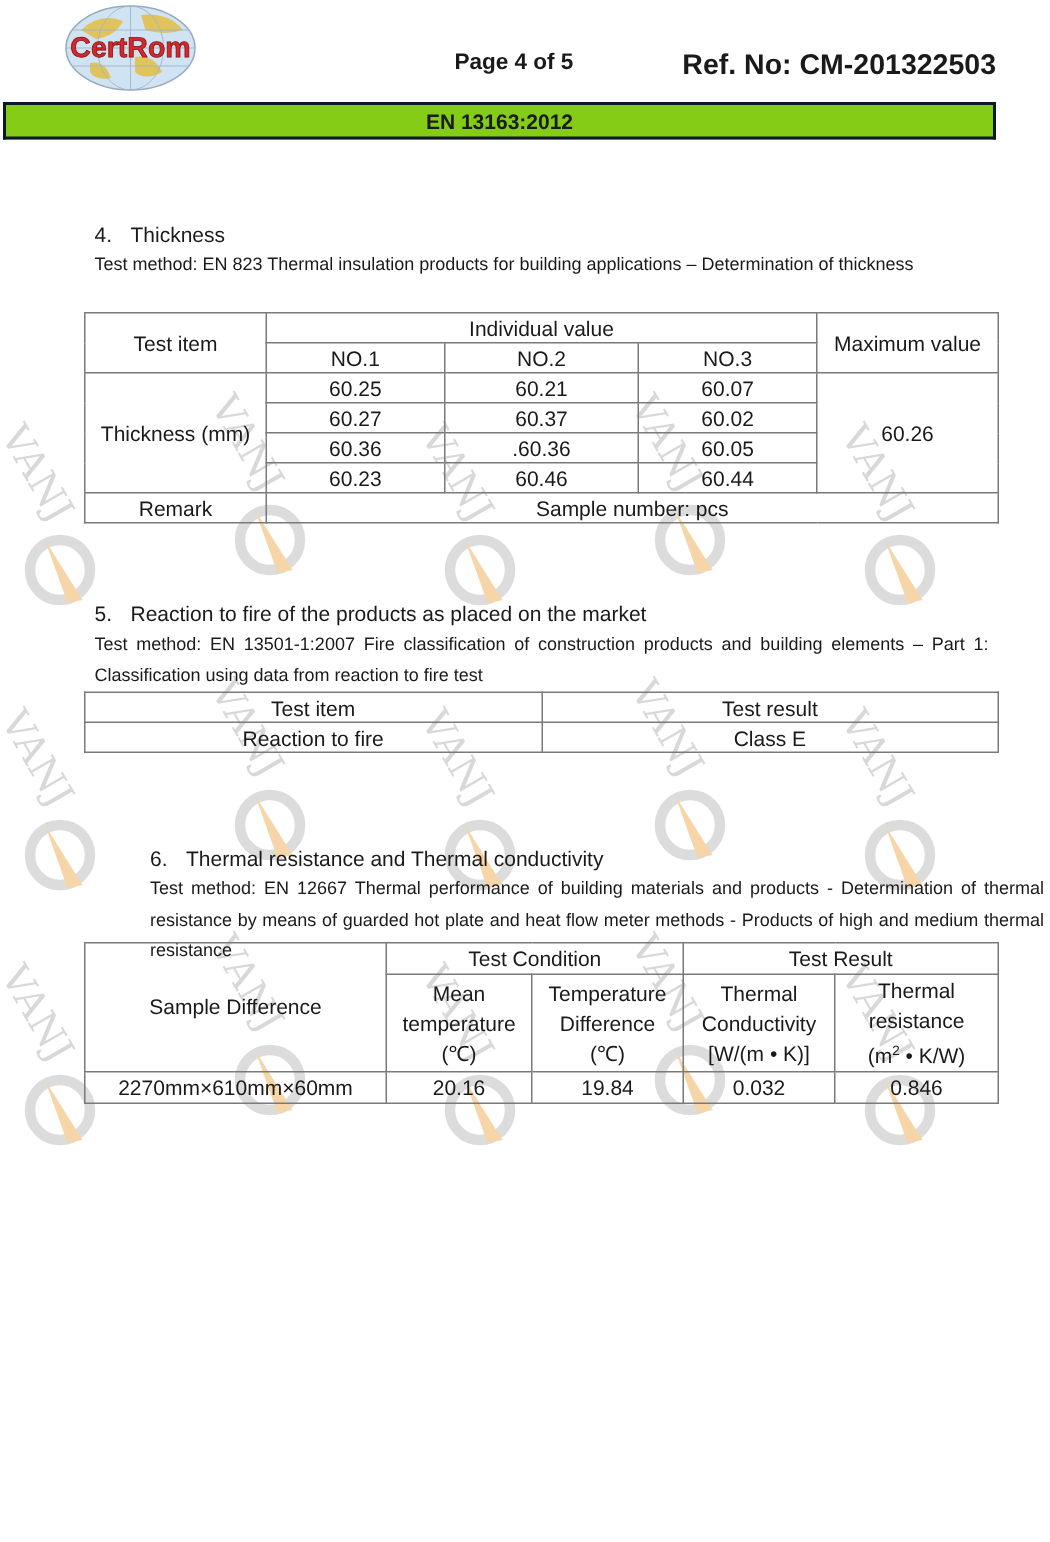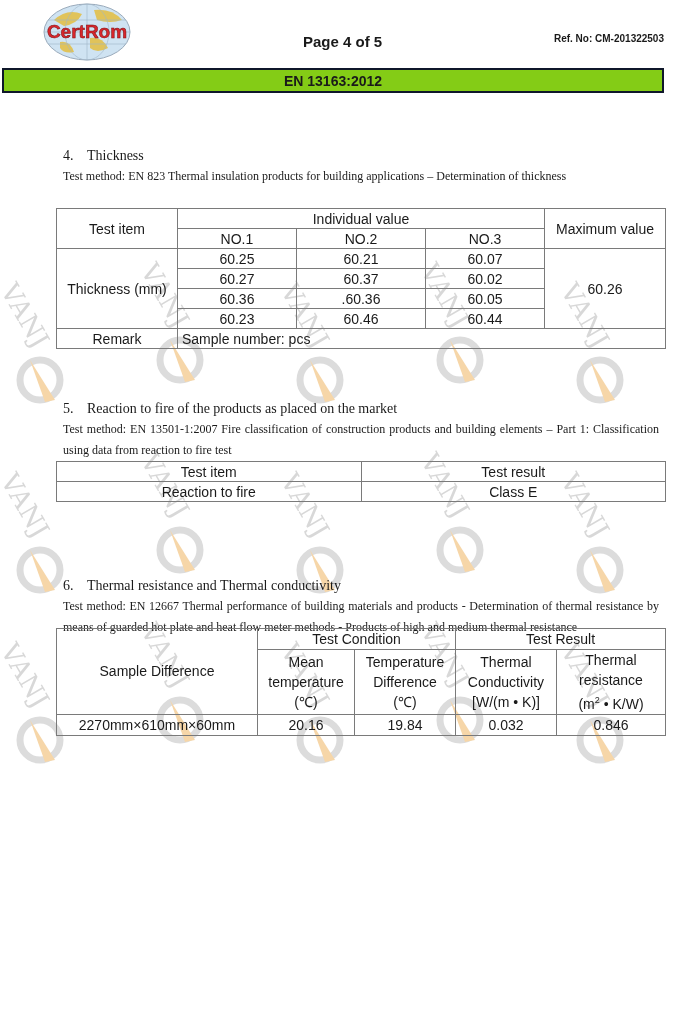--- a/index.html
+++ b/index.html
@@ -6,32 +6,32 @@
   body {
     width: 700px; height: 1028px; background: #ffffff; position: relative; overflow: hidden;
     font-family: "Liberation Sans", sans-serif; color: #1a1a1a; font-size: 14px;
   }
   .watermark {
     position: absolute; left: 0; top: 250px; width: 700px; height: 520px; pointer-events: none; z-index: 0;
   }
   .header { position: absolute; left: 0; top: 0; width: 700px; height: 87px; z-index: 2; }
   .logo { position: absolute; left: 42px; top: 2px; width: 90px; height: 60px; }
   .page-num { position: absolute; left: 303px; top: 33px; font-weight: bold; font-size: 15px; }
-  .ref-no { position: absolute; right: 36px; top: 33px; font-weight: bold; font-size: 10px; }
+  .ref-no { position: absolute; right: 36px; top: 33px; font-weight: bold; font-size: 19px; }
 
   table.std {
     position: absolute; left: 2px; top: 68px; width: 662px; border-collapse: collapse;
     background: #84cc16; z-index: 2; border: 2px solid #0f172a;
   }
   table.std td { border: 1px solid #333; font-size: 14px; height: 21px; padding: 0 6px; text-align: center; }
   table.std td.title { font-weight: bold; }
   table.std td.clause { width: 44px; padding: 0 4px; text-align: left; }
   table.std td.result { width: 160px; }
 
-  .content { position: absolute; left: 63px; top: 146px; width: 596px; z-index: 2; font-family: Liberation Serif, serif; }
+  .content { position: absolute; left: 63px; top: 146px; width: 596px; z-index: 2; }
   .sec-title { font-size: 14px; line-height: 20px; }
   .sec-title .num { display: inline-block; width: 24px; }
   .method { font-size: 12px; line-height: 20.5px; text-align: justify; }
 
   table.data { border-collapse: collapse; background: transparent; z-index: 2; position: absolute; }
   table.data td { border: 1px solid #7a7a7a; text-align: center; font-size: 14px; padding: 0 4px; }
 
   #tbl-thickness { left: 56px; top: 208px; width: 610px; }
   #tbl-thickness td { height: 19px; }
   #tbl-fire { left: 56px; top: 461px; width: 610px; }
@@ -132,21 +132,21 @@
     <td>.60.36</td>
     <td>60.05</td>
   </tr>
   <tr>
     <td>60.23</td>
     <td>60.46</td>
     <td>60.44</td>
   </tr>
   <tr>
     <td>Remark</td>
-    <td colspan="4" style="text-align:left">Sample number: pcs</td>
+    <td colspan="4" style="text-align:center">Sample number: pcs</td>
   </tr>
 </tbody>
   </table>
 
 <div class="content" style="top:399px;">
   <div class="sec-title">
     <span class="num">5.</span><span>Reaction to fire of the products as placed on the market</span>
   </div>
   <div class="method">Test method: EN 13501-1:2007 Fire classification of construction products and building elements – Part 1: Classification using data from reaction to fire test</div>
 </div>
@@ -157,21 +157,21 @@
     <td style="width:50%">Test item</td>
     <td>Test result</td>
   </tr>
   <tr>
     <td>Reaction to fire</td>
     <td>Class E</td>
   </tr>
 </tbody>
   </table>
 
-<div class="content" style="top:576px;">
+<div class="content" style="top:562px;margin-left:37px;">
   <div class="sec-title">
     <span class="num">6.</span><span>Thermal resistance and Thermal conductivity</span>
   </div>
   <div class="method">Test method: EN 12667  Thermal performance of building materials and products - Determination of thermal resistance by means of guarded hot plate and heat flow meter methods - Products of high and medium thermal resistance</div>
 </div>
 
 <table class="data" id="tbl-thermal">
   <tbody>
       <tr>
     <td rowspan="2" style="width:192px">Sample Difference</td>

